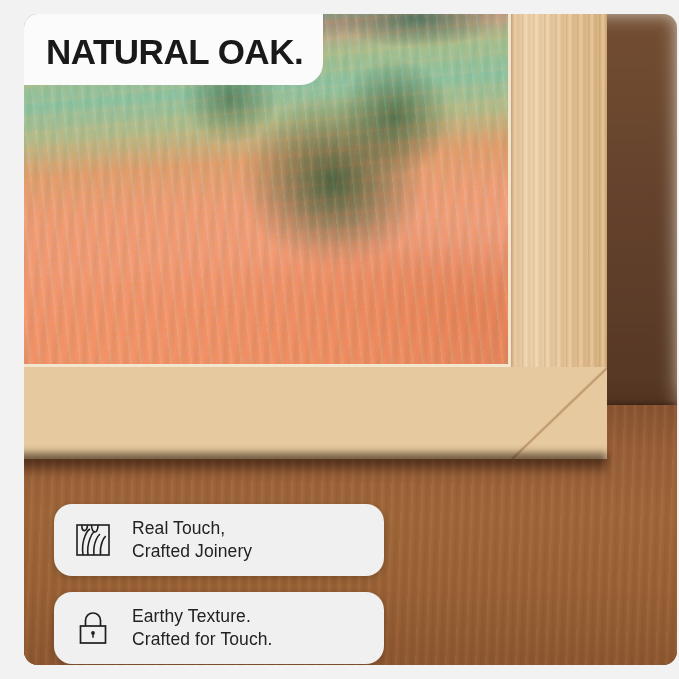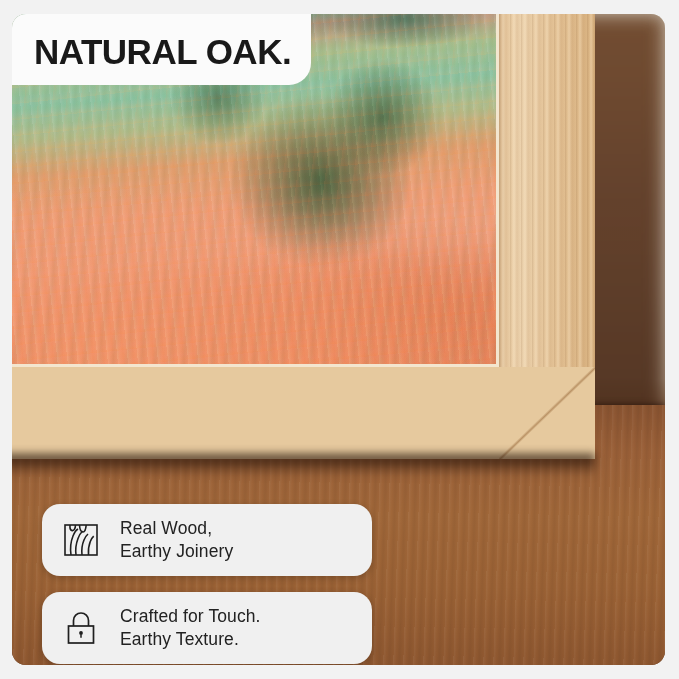--- a/index.html
+++ b/index.html
@@ -7,20 +7,21 @@
     width:679px; height:679px;
     background:#f2f2f2;
     font-family:"Liberation Sans", sans-serif;
     overflow:hidden;
   }
 
   .stage{
     position:relative;
     width:611px; height:679px;
     background:#f2f2f2;
+    margin-left:12px;
   }
 
   
   .photo{
     position:absolute;
     left:12px; top:14px;
     width:653px; height:651px;
     border-radius:14px;
     overflow:hidden;
     background:#d7cfc2;
@@ -277,36 +278,36 @@
             <rect x="3" y="4" width="32" height="30"></rect>
             <path d="M9 34c-1-7 0-14 2-19 1.2-3 3-6 5-7"></path>
             <path d="M14 34c-.8-6 .3-12 2-16.5 1.2-3.2 3-6 4.6-7.5"></path>
             <path d="M20 34c-.6-5.5.3-11 2-15 1.1-2.6 2.5-4.8 4-6"></path>
             <path d="M26.5 34c-.4-5 .4-10 1.8-13.5 1-2.4 2.2-4.3 3.4-5.4"></path>
             <path d="M8 4c-.3 3.2.6 5.4 2.3 5.6 1.9.2 3-2 3.2-5.6"></path>
             <path d="M17.5 4c.2 4 1.5 6.8 3.3 7 1.8.2 3-2.4 3.4-7"></path>
           </svg>
         </span>
         <span class="card-text">
-          <span>Real Wood,</span>
-          <span>Earthy Joinery</span>
+          <span>Real Touch,</span>
+          <span>Crafted Joinery</span>
         </span>
       </div>
 
       <div class="card">
         <span class="card-icon">
           <svg width="34" height="38" viewBox="0 0 34 38" fill="none" stroke="#1f1f1f" stroke-width="1.7">
             <path d="M9.5 17V11.5a7.5 7.5 0 0 1 15 0V17"></path>
             <rect x="4.5" y="17" width="25" height="17"></rect>
             <circle cx="17" cy="24" r="1.9" fill="#1f1f1f" stroke="none"></circle>
             <path d="M17 25.4v3.4" stroke-width="1.5"></path>
           </svg>
         </span>
         <span class="card-text">
+          <span>Earthy Texture.</span>
           <span>Crafted for Touch.</span>
-          <span>Earthy Texture.</span>
         </span>
       </div>
 
     </div>
 
   </div>
 </div>
 
 </body></html>

